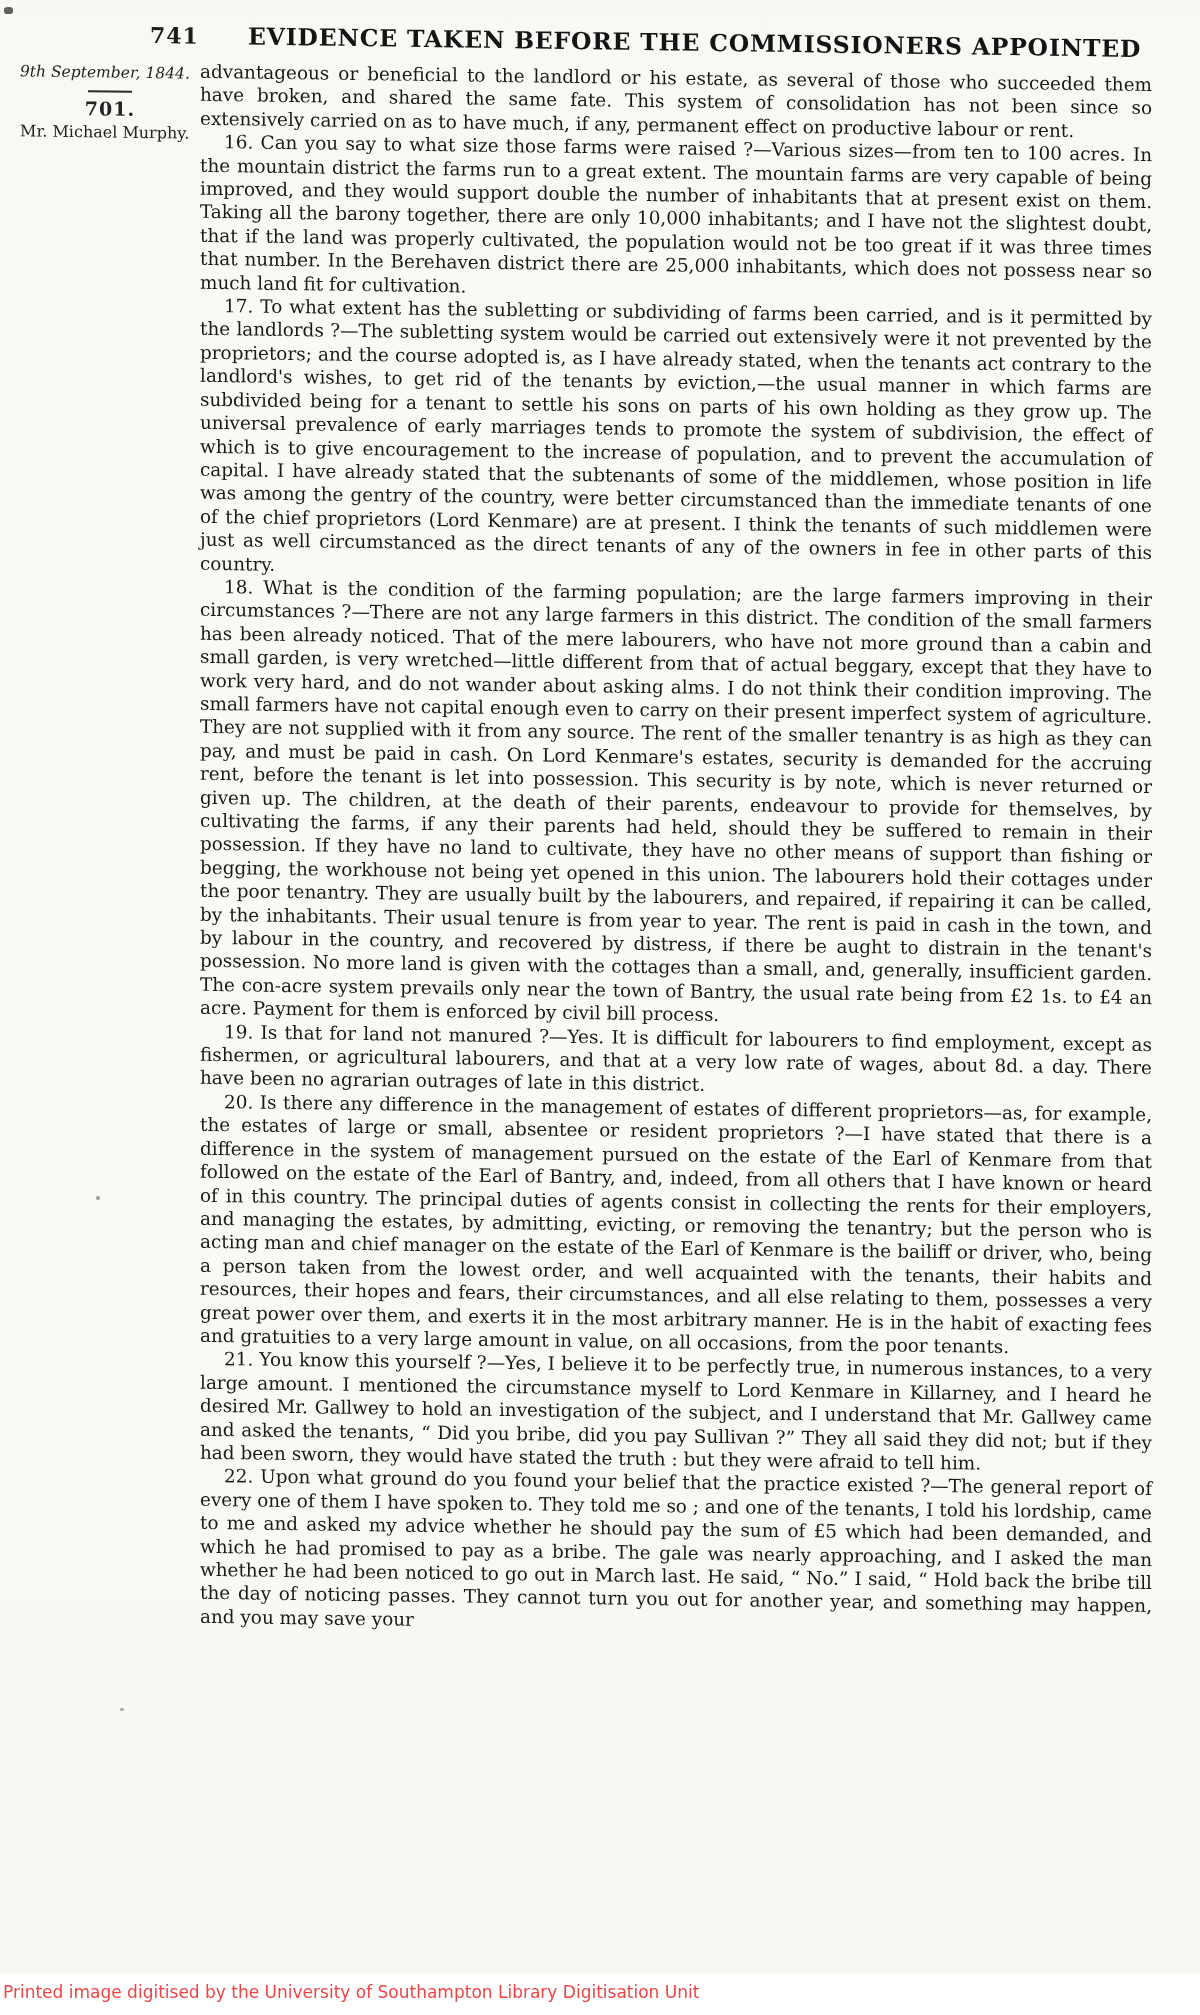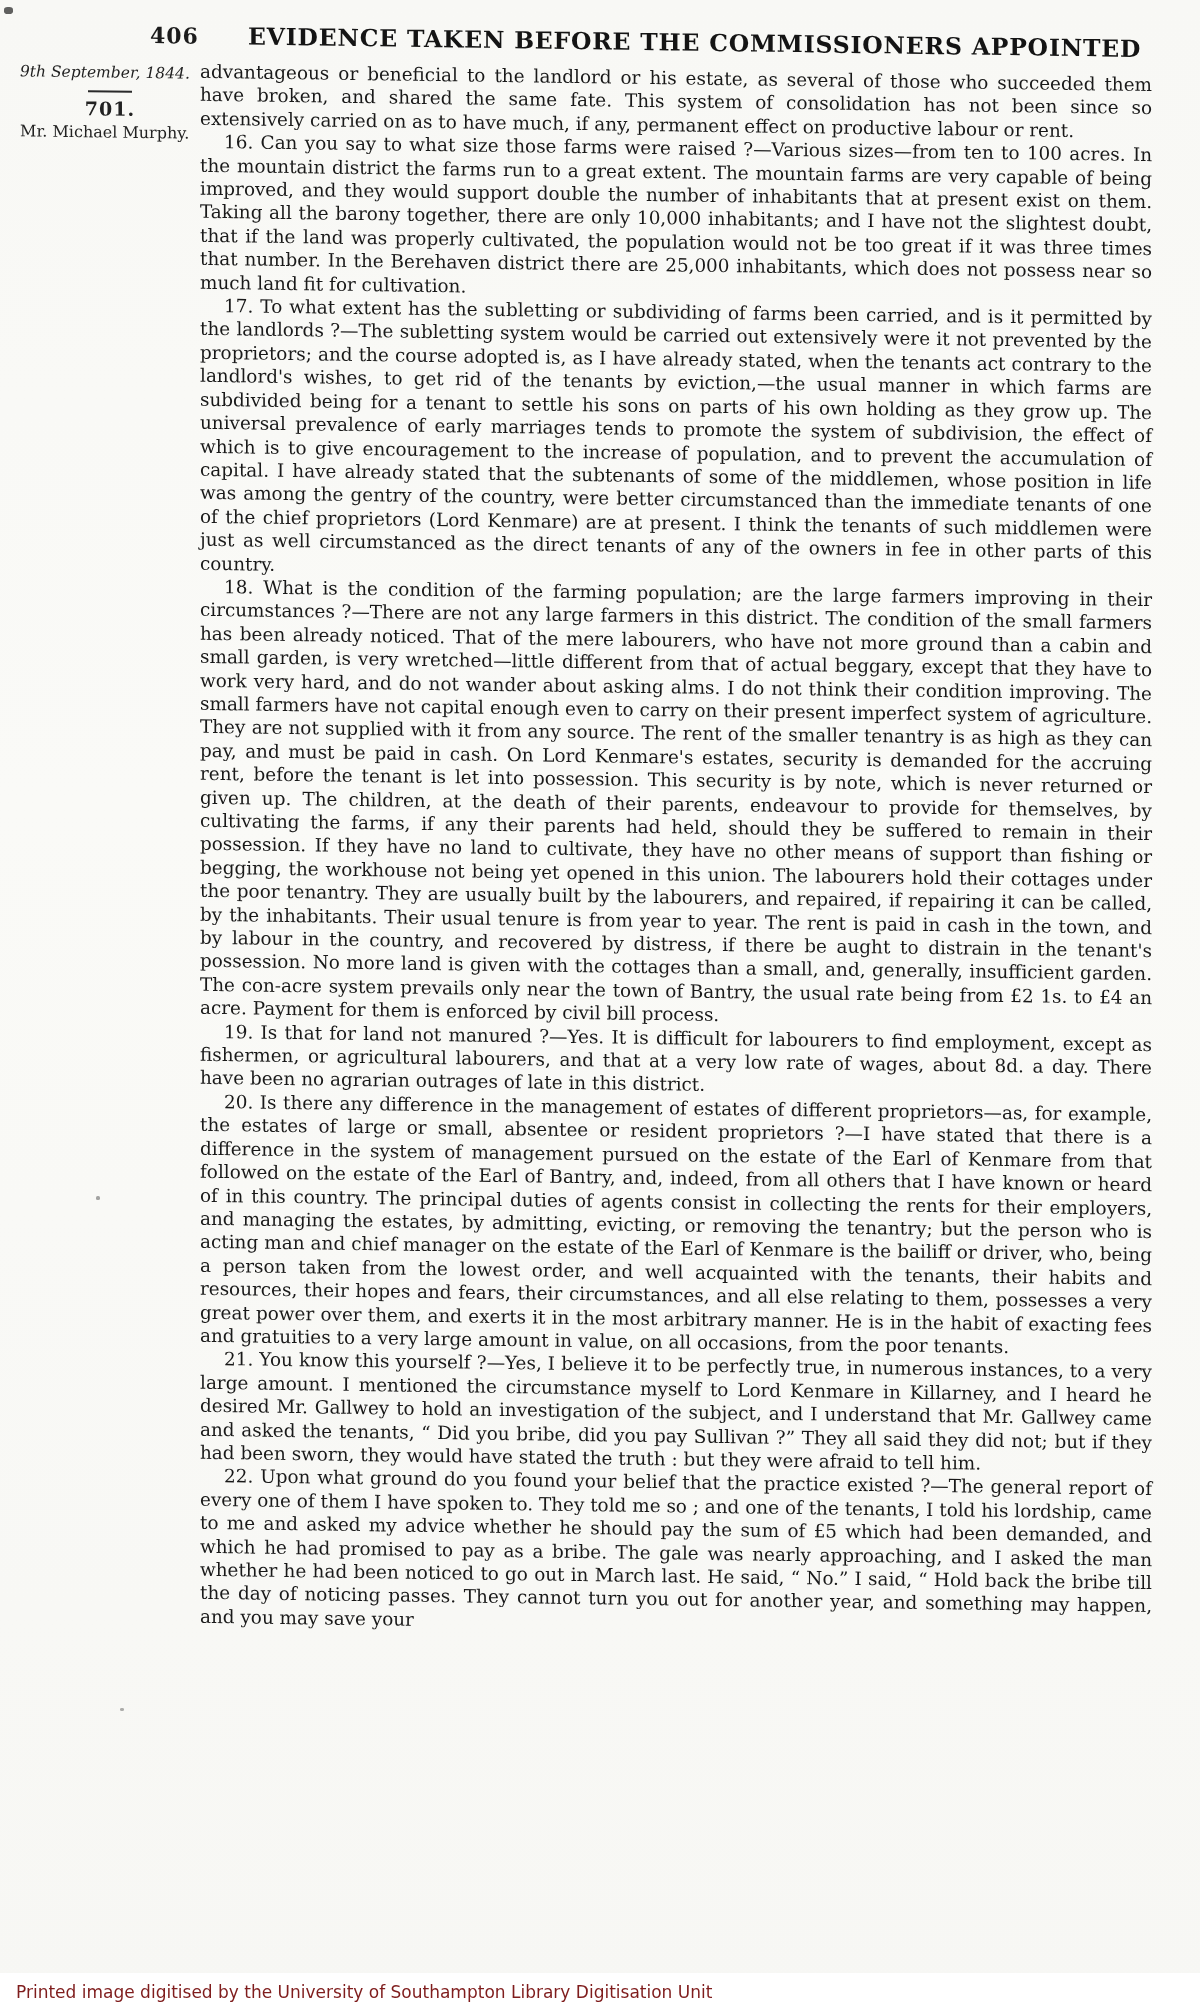--- a/index.html
+++ b/index.html
@@ -89,36 +89,36 @@
   .body-text p.indent {
     text-indent: 24px;
   }
   .footer {
     position: absolute;
     left: 0; right: 0; bottom: 0;
     height: 42px;
     background: #ffffff;
     font-family: "DejaVu Sans", "Liberation Sans", sans-serif;
     font-size: 17px;
-    color: #7f1d1d;
+    color: #ef4444;
     line-height: 38px;
-    padding-left: 16px;
+    padding-left: 3px;
   }
   .speck { position: absolute; background: #3a3a3a; border-radius: 40%; }
   .speck-a { top: 7px; left: 4px; width: 9px; height: 7px; opacity: .8; }
   .speck-b { top: 1196px; left: 96px; width: 4px; height: 4px; opacity: .45; }
   .speck-c { top: 1708px; left: 120px; width: 4px; height: 3px; opacity: .4; }
 </style>
 </head>
 <body>
 
 <div class="page">
   <div class="scan">
 
-    <div class="page-number">406</div>
+    <div class="page-number">741</div>
 
     <div class="running-title">EVIDENCE TAKEN BEFORE THE COMMISSIONERS APPOINTED</div>
 
     <aside class="margin-notes">
       <div class="margin-date">9th September, 1844.</div>
       <hr class="margin-rule">
       <div class="witness-number">701.</div>
       <div class="witness-name">Mr. Michael Murphy.</div>
     </aside>
 

